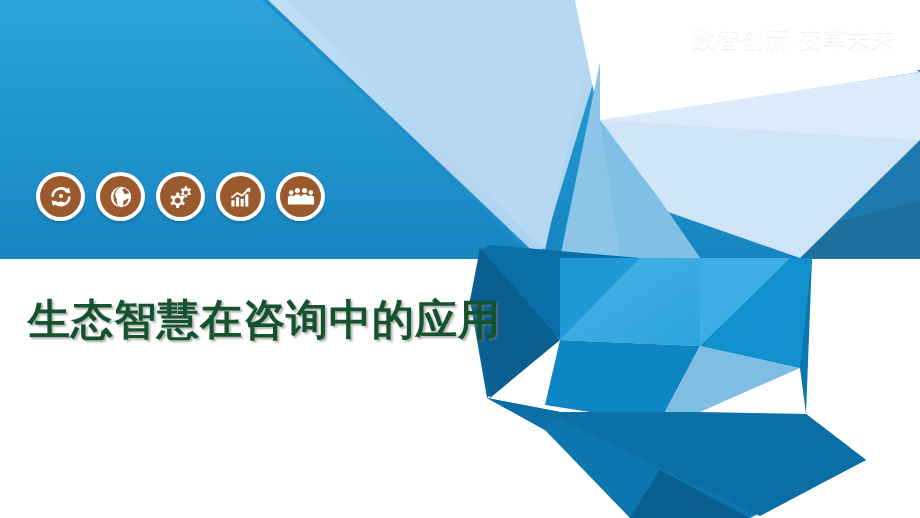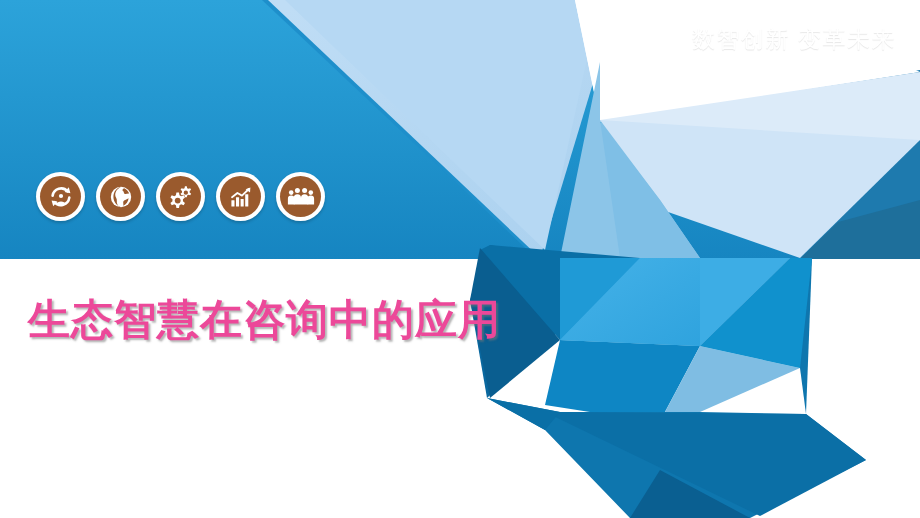--- a/index.html
+++ b/index.html
@@ -72,21 +72,21 @@
   .icon-disc svg {
     display: block;
   }
   
   #title {
     position: absolute;
     left: 28px;
     top: 296px;
     font-size: 42px;
     font-weight: 700;
-    color: #ec4899;
+    color: #14532d;
     letter-spacing: 1px;
     line-height: 1.12;
     white-space: nowrap;
     text-shadow: 2px 2px 2px rgba(120,120,120,0.55);
   }
 </style>
 </head>
 <body>
 
 <div id="slide">

